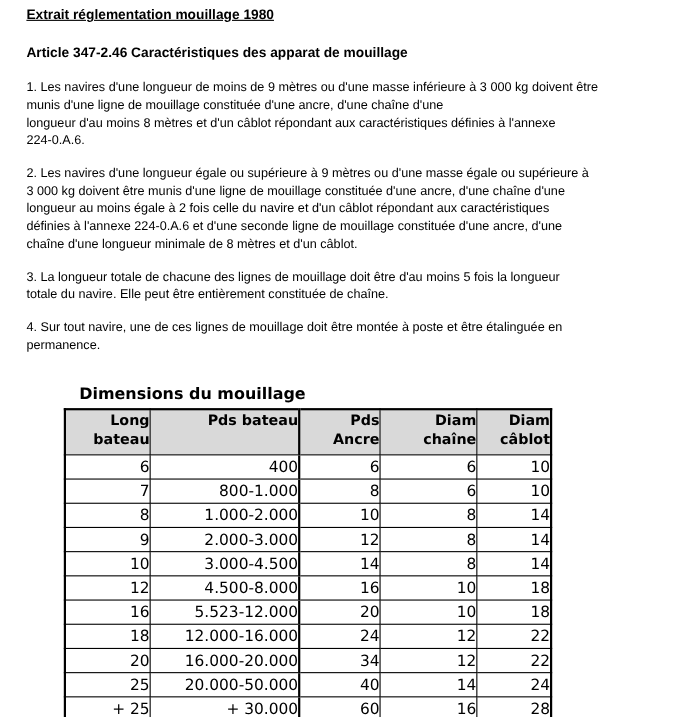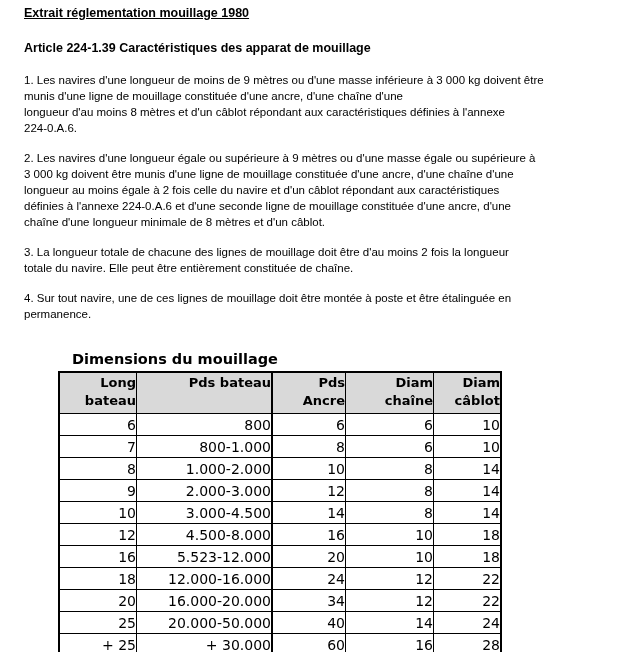--- a/index.html
+++ b/index.html
@@ -82,34 +82,34 @@
   .c3 { width: 87px; }
   .c4 { width: 66px; }
 </style>
 </head>
 <body>
 
 <div class="page">
 
   <h1 class="doc-title">Extrait réglementation mouillage 1980</h1>
 
-  <h2 class="article-heading">Article 224-1.39 Caractéristiques des apparat de mouillage</h2>
+  <h2 class="article-heading">Article 347-2.46 Caractéristiques des apparat de mouillage</h2>
 
   <p class="para">1. Les navires d'une longueur de moins de 9 mètres ou d'une masse inférieure à 3 000 kg doivent être
 munis d'une ligne de mouillage constituée d'une ancre, d'une chaîne d'une
 longueur d'au moins 8 mètres et d'un câblot répondant aux caractéristiques définies à l'annexe
 224-0.A.6.</p>
 
   <p class="para">2. Les navires d'une longueur égale ou supérieure à 9 mètres ou d'une masse égale ou supérieure à
 3 000 kg doivent être munis d'une ligne de mouillage constituée d'une ancre, d'une chaîne d'une
 longueur au moins égale à 2 fois celle du navire et d'un câblot répondant aux caractéristiques
 définies à l'annexe 224-0.A.6 et d'une seconde ligne de mouillage constituée d'une ancre, d'une
 chaîne d'une longueur minimale de 8 mètres et d'un câblot.</p>
 
-  <p class="para">3. La longueur totale de chacune des lignes de mouillage doit être d'au moins 2 fois la longueur
+  <p class="para">3. La longueur totale de chacune des lignes de mouillage doit être d'au moins 5 fois la longueur
 totale du navire. Elle peut être entièrement constituée de chaîne.</p>
 
   <p class="para">4. Sur tout navire, une de ces lignes de mouillage doit être montée à poste et être étalinguée en
 permanence.</p>
 
   <div class="table-section">
 
     <div class="table-title">Dimensions du mouillage</div>
 
     <table class="mouillage">
@@ -122,21 +122,21 @@
 Ancre</th>
           <th class="c3">Diam
 chaîne</th>
           <th class="c4">Diam
 câblot</th>
         </tr>
       </thead>
       <tbody id="table-body">
           <tr>
             <td class="c0">6</td>
-            <td class="c1">800</td>
+            <td class="c1">400</td>
             <td class="c2">6</td>
             <td class="c3">6</td>
             <td class="c4">10</td>
           </tr>
           <tr>
             <td class="c0">7</td>
             <td class="c1">800-1.000</td>
             <td class="c2">8</td>
             <td class="c3">6</td>
             <td class="c4">10</td>

